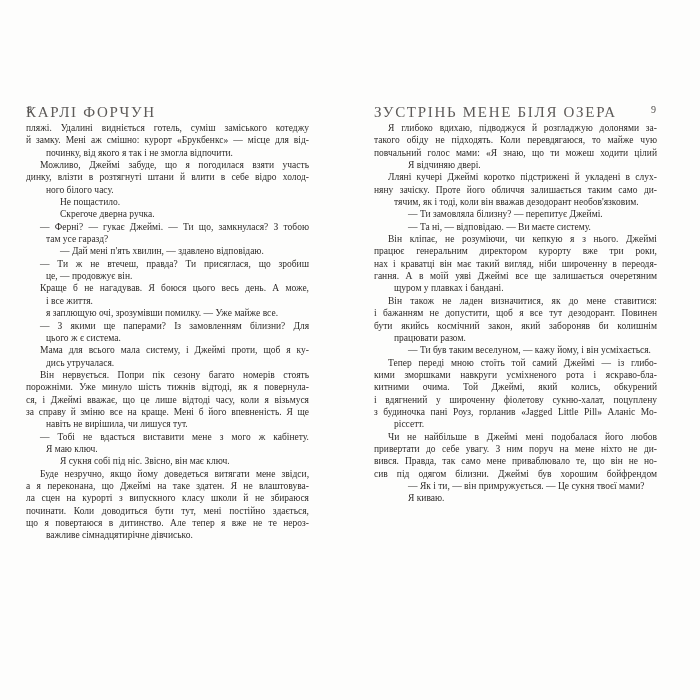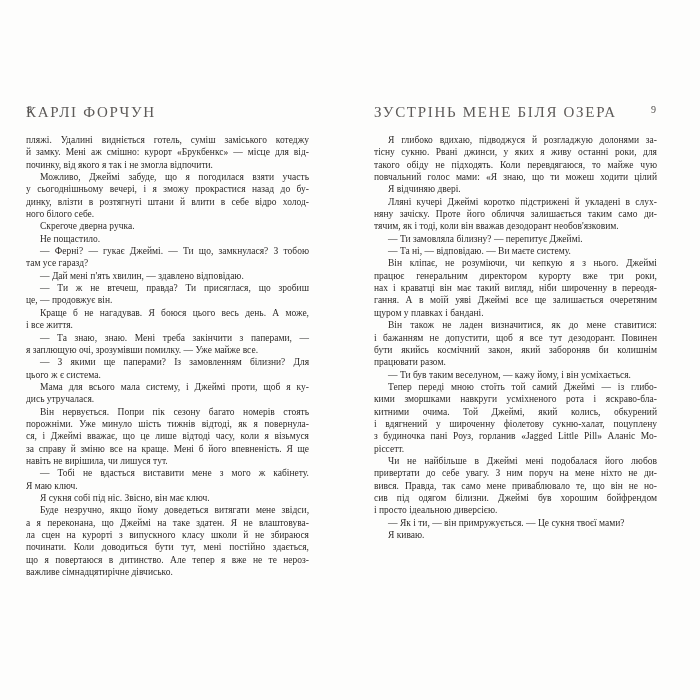--- a/index.html
+++ b/index.html
@@ -51,63 +51,61 @@
     position: absolute;
     top: 0;
     font-size: 10px;
     color: #4f4c4a;
   }
   .page-left  .page-number { left: 1px; }
   .page-right .page-number { right: 1px; }
 
   .page-body {
     position: absolute;
-    top: 134px;
+    top: 122px;
     width: 283px;
     color: #2e2b29;
     font-size: 9.5px;
     line-height: 12.35px;
   }
   .line {
     text-align: justify;
     text-align-last: justify;
     white-space: normal;
   }
-  .line.end { text-align-last: left; }
+  .line.end { text-align-last: left; margin-left: 20px; }
   .line.indent { text-indent: 14px; }
 </style>
 </head>
 <body>
 
 <div class="spread">
 
   <div class="page page-left">
     <div class="column">
       <div class="header-row">
         <div class="page-number">8</div>
         <div class="running-header">КАРЛІ ФОРЧУН</div>
       </div>
       <div class="page-body" id="left-body">
           <div class="line">пляжі. Удалині видніється готель, суміш заміського котеджу</div>
           <div class="line">й замку. Мені аж смішно: курорт «Брукбенкс» — місце для від-</div>
           <div class="line end">починку, від якого я так і не змогла відпочити.</div>
           <div class="line indent">Можливо, Джеймі забуде, що я погодилася взяти участь</div>
-          <div class="line">у сьогоднішньому вечері, і я зможу прокрастися назад до бу-</div>
           <div class="line">динку, влізти в розтягнуті штани й влити в себе відро холод-</div>
-          <div class="line end">ного білого себе.</div>
+          <div class="line end">ного білого часу.</div>
+          <div class="line indent end">Не пощастило.</div>
           <div class="line indent end">Скрегоче дверна ручка.</div>
-          <div class="line indent end">Не пощастило.</div>
           <div class="line indent">— Ферні? — гукає Джеймі. — Ти що, замкнулася? З тобою</div>
           <div class="line end">там усе гаразд?</div>
           <div class="line indent end">— Дай мені п'ять хвилин, — здавлено відповідаю.</div>
           <div class="line indent">— Ти ж не втечеш, правда? Ти присяглася, що зробиш</div>
           <div class="line end">це, — продовжує він.</div>
           <div class="line indent">Краще б не нагадував. Я боюся цього весь день. А може,</div>
           <div class="line end">і все життя.</div>
-          <div class="line indent">— Та знаю, знаю. Мені треба закінчити з паперами, —</div>
           <div class="line end">я заплющую очі, зрозумівши помилку. — Уже майже все.</div>
           <div class="line indent">— З якими ще паперами? Із замовленням білизни? Для</div>
           <div class="line end">цього ж є система.</div>
           <div class="line indent">Мама для всього мала систему, і Джеймі проти, щоб я ку-</div>
           <div class="line end">дись утручалася.</div>
           <div class="line indent">Він нервується. Попри пік сезону багато номерів стоять</div>
           <div class="line">порожніми. Уже минуло шість тижнів відтоді, як я повернула-</div>
           <div class="line">ся, і Джеймі вважає, що це лише відтоді часу, коли я візьмуся</div>
           <div class="line">за справу й зміню все на краще. Мені б його впевненість. Я ще</div>
           <div class="line end">навіть не вирішила, чи лишуся тут.</div>
@@ -125,21 +123,20 @@
   </div>
 
   <div class="page page-right">
     <div class="column">
       <div class="header-row">
         <div class="running-header">ЗУСТРІНЬ МЕНЕ БІЛЯ ОЗЕРА</div>
         <div class="page-number">9</div>
       </div>
       <div class="page-body" id="right-body">
           <div class="line indent">Я глибоко вдихаю, підводжуся й розгладжую долонями за-</div>
-          <div class="line">тісну сукню. Рвані джинси, у яких я живу останні роки, для</div>
           <div class="line">такого обіду не підходять. Коли перевдягаюся, то майже чую</div>
           <div class="line">повчальний голос мами: «Я знаю, що ти можеш ходити цілий</div>
           <div class="line indent end">Я відчиняю двері.</div>
           <div class="line indent">Лляні кучері Джеймі коротко підстрижені й укладені в слух-</div>
           <div class="line">няну зачіску. Проте його обличчя залишається таким само ди-</div>
           <div class="line end">тячим, як і тоді, коли він вважав дезодорант необов'язковим.</div>
           <div class="line indent end">— Ти замовляла білизну? — перепитує Джеймі.</div>
           <div class="line indent end">— Та ні, — відповідаю. — Ви маєте систему.</div>
           <div class="line indent">Він кліпає, не розуміючи, чи кепкую я з нього. Джеймі</div>
           <div class="line">працює генеральним директором курорту вже три роки,</div>
@@ -154,20 +151,19 @@
           <div class="line indent">Тепер переді мною стоїть той самий Джеймі — із глибо-</div>
           <div class="line">кими зморшками навкруги усміхненого рота і яскраво-бла-</div>
           <div class="line">китними очима. Той Джеймі, який колись, обкурений</div>
           <div class="line">і вдягнений у широченну фіолетову сукню-халат, поцуплену</div>
           <div class="line">з будиночка пані Роуз, горланив «Jagged Little Pill» Аланіс Мо-</div>
           <div class="line end">ріссетт.</div>
           <div class="line indent">Чи не найбільше в Джеймі мені подобалася його любов</div>
           <div class="line">привертати до себе увагу. З ним поруч на мене ніхто не ди-</div>
           <div class="line">вився. Правда, так само мене приваблювало те, що він не но-</div>
           <div class="line">сив під одягом білизни. Джеймі був хорошим бойфрендом</div>
-          <div class="line end">і просто ідеальною диверсією.</div>
           <div class="line indent end">— Як і ти, — він примружується. — Це сукня твоєї мами?</div>
           <div class="line indent end">Я киваю.</div>
         </div>
     </div>
   </div>
 
 </div>
 
 </body></html>

